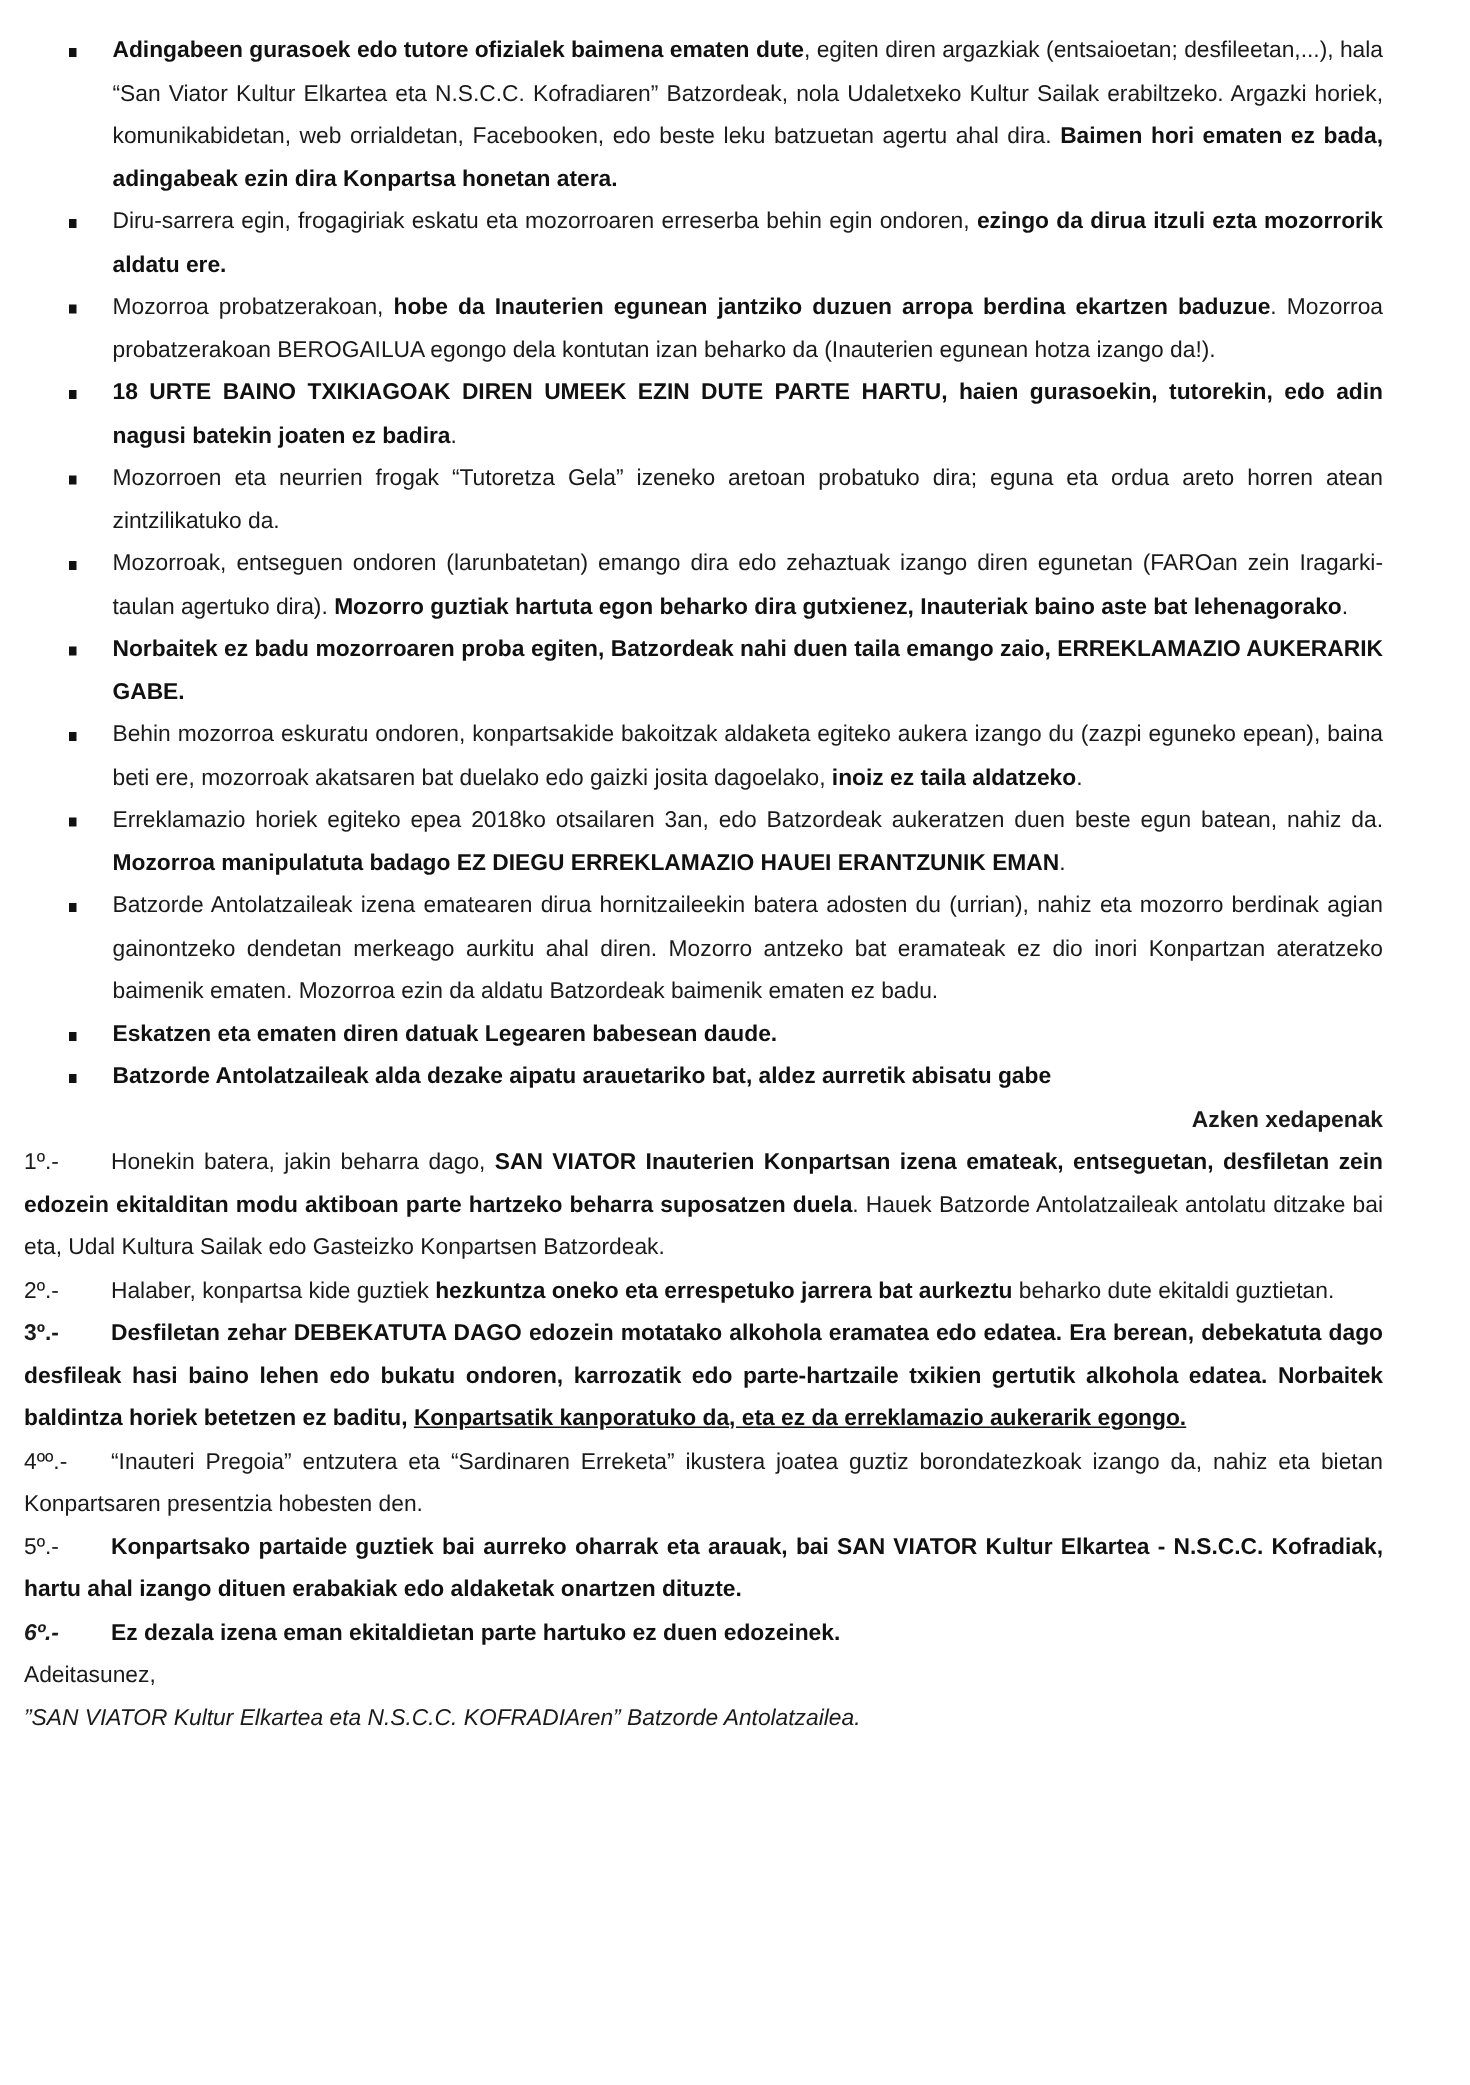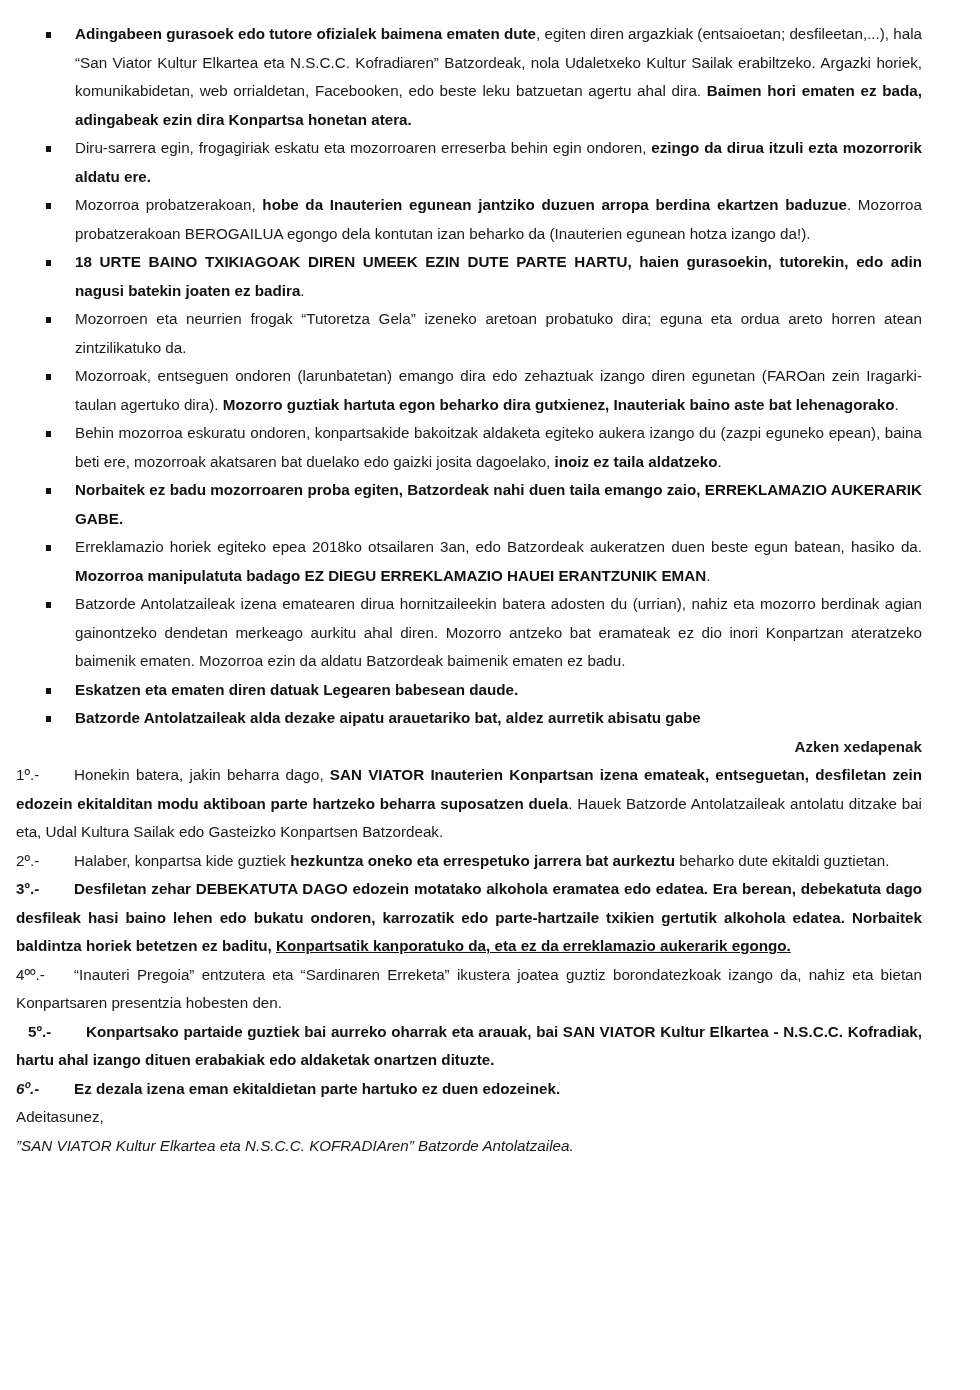--- a/index.html
+++ b/index.html
@@ -26,33 +26,33 @@
 <body>
 
 <div class="page">
   <ul class="bullets" id="bullets">
       <li><span class="bullet"></span><b>Adingabeen gurasoek edo tutore ofizialek baimena ematen dute</b><span>, egiten diren argazkiak (entsaioetan; desfileetan,...), hala “San Viator Kultur Elkartea eta N.S.C.C. Kofradiaren” Batzordeak, nola Udaletxeko Kultur Sailak erabiltzeko. Argazki horiek, komunikabidetan, web orrialdetan, Facebooken, edo beste leku batzuetan agertu ahal dira. </span><b>Baimen hori ematen ez bada, adingabeak ezin dira Konpartsa honetan atera.</b></li>
       <li><span class="bullet"></span><span>Diru-sarrera egin, frogagiriak eskatu eta mozorroaren erreserba behin egin ondoren, </span><b>ezingo da dirua itzuli ezta mozorrorik aldatu ere.</b></li>
       <li><span class="bullet"></span><span>Mozorroa probatzerakoan, </span><b>hobe da Inauterien egunean jantziko duzuen arropa berdina ekartzen baduzue</b><span>. Mozorroa probatzerakoan BEROGAILUA egongo dela kontutan izan beharko da (Inauterien egunean hotza izango da!).</span></li>
       <li><span class="bullet"></span><b>18 URTE BAINO TXIKIAGOAK DIREN UMEEK EZIN DUTE PARTE HARTU, haien gurasoekin, tutorekin, edo adin nagusi batekin joaten ez badira</b><span>.</span></li>
       <li><span class="bullet"></span><span>Mozorroen eta neurrien frogak “Tutoretza Gela” izeneko aretoan probatuko dira; eguna eta ordua areto horren atean zintzilikatuko da.</span></li>
       <li><span class="bullet"></span><span>Mozorroak, entseguen ondoren (larunbatetan) emango dira edo zehaztuak izango diren egunetan (FAROan zein Iragarki-taulan agertuko dira). </span><b>Mozorro guztiak hartuta egon beharko dira gutxienez, Inauteriak baino aste bat lehenagorako</b><span>.</span></li>
+      <li><span class="bullet"></span><b>Norbaitek ez badu mozorroaren proba egiten, Batzordeak nahi duen taila emango zaio, ERREKLAMAZIO AUKERARIK GABE.</b></li>
       <li><span class="bullet"></span><span>Behin mozorroa eskuratu ondoren, konpartsakide bakoitzak aldaketa egiteko aukera izango du (zazpi eguneko epean), baina beti ere, mozorroak akatsaren bat duelako edo gaizki josita dagoelako, </span><b>inoiz ez taila aldatzeko</b><span>.</span></li>
-      <li><span class="bullet"></span><b>Norbaitek ez badu mozorroaren proba egiten, Batzordeak nahi duen taila emango zaio, ERREKLAMAZIO AUKERARIK GABE.</b></li>
-      <li><span class="bullet"></span><span>Erreklamazio horiek egiteko epea 2018ko otsailaren 3an, edo Batzordeak aukeratzen duen beste egun batean, hasiko da. </span><b>Mozorroa manipulatuta badago EZ DIEGU ERREKLAMAZIO HAUEI ERANTZUNIK EMAN</b><span>.</span></li>
+      <li><span class="bullet"></span><span>Erreklamazio horiek egiteko epea 2018ko otsailaren 3an, edo Batzordeak aukeratzen duen beste egun batean, nahiz da. </span><b>Mozorroa manipulatuta badago EZ DIEGU ERREKLAMAZIO HAUEI ERANTZUNIK EMAN</b><span>.</span></li>
       <li><span class="bullet"></span><span>Batzorde Antolatzaileak izena ematearen dirua hornitzaileekin batera adosten du (urrian), nahiz eta mozorro berdinak agian gainontzeko dendetan merkeago aurkitu ahal diren. Mozorro antzeko bat eramateak ez dio inori Konpartzan ateratzeko baimenik ematen. Mozorroa ezin da aldatu Batzordeak baimenik ematen ez badu.</span></li>
       <li><span class="bullet"></span><b>Eskatzen eta ematen diren datuak Legearen babesean daude.</b></li>
       <li><span class="bullet"></span><b>Batzorde Antolatzaileak alda dezake aipatu arauetariko bat, aldez aurretik abisatu gabe</b></li>
     </ul>
   <div class="heading">Azken xedapenak</div>
   <div id="clauses">
       <div class="clause"><span class="num">1º.-</span><span>Honekin batera, jakin beharra dago, </span><b>SAN VIATOR Inauterien Konpartsan izena emateak, entseguetan, desfiletan zein edozein ekitalditan modu aktiboan parte hartzeko beharra suposatzen duela</b><span>. Hauek Batzorde Antolatzaileak antolatu ditzake bai eta, Udal Kultura Sailak edo Gasteizko Konpartsen Batzordeak.</span></div>
       <div class="clause"><span class="num">2º.-</span><span>Halaber, konpartsa kide guztiek </span><b>hezkuntza oneko eta errespetuko jarrera bat aurkeztu</b><span> beharko dute ekitaldi guztietan.</span></div>
       <div class="clause"><span class="num" style="font-weight: bold;">3º.-</span><b>Desfiletan zehar DEBEKATUTA DAGO edozein motatako alkohola eramatea edo edatea. Era berean, debekatuta dago desfileak hasi baino lehen edo bukatu ondoren, karrozatik edo parte-hartzaile txikien gertutik alkohola edatea. Norbaitek baldintza horiek betetzen ez baditu, </b><b class="u">Konpartsatik kanporatuko da, eta ez da erreklamazio aukerarik egongo.</b></div>
       <div class="clause"><span class="num">4ºº.-</span><span>“Inauteri Pregoia” entzutera eta “Sardinaren Erreketa” ikustera joatea guztiz borondatezkoak izango da, nahiz eta bietan Konpartsaren presentzia hobesten den.</span></div>
-      <div class="clause"><span class="num" style="font-weight: bold; margin-left: 12px;">5º.-</span><b>Konpartsako partaide guztiek bai aurreko oharrak eta arauak, bai SAN VIATOR Kultur Elkartea - N.S.C.C. Kofradiak, hartu ahal izango dituen erabakiak edo aldaketak onartzen dituzte.</b></div>
+      <div class="clause"><span class="num" style="font-weight: normal;">5º.-</span><b>Konpartsako partaide guztiek bai aurreko oharrak eta arauak, bai SAN VIATOR Kultur Elkartea - N.S.C.C. Kofradiak, hartu ahal izango dituen erabakiak edo aldaketak onartzen dituzte.</b></div>
       <div class="clause"><span class="num" style="font-weight: bold; font-style: italic;">6º.-</span><b>Ez dezala izena eman ekitaldietan parte hartuko ez duen edozeinek.</b></div>
     </div>
   <div class="closing">
     <div>Adeitasunez,</div>
     <div class="sig">”SAN VIATOR Kultur Elkartea eta N.S.C.C. KOFRADIAren” Batzorde Antolatzailea.</div>
   </div>
 </div>
 
 </body></html>

